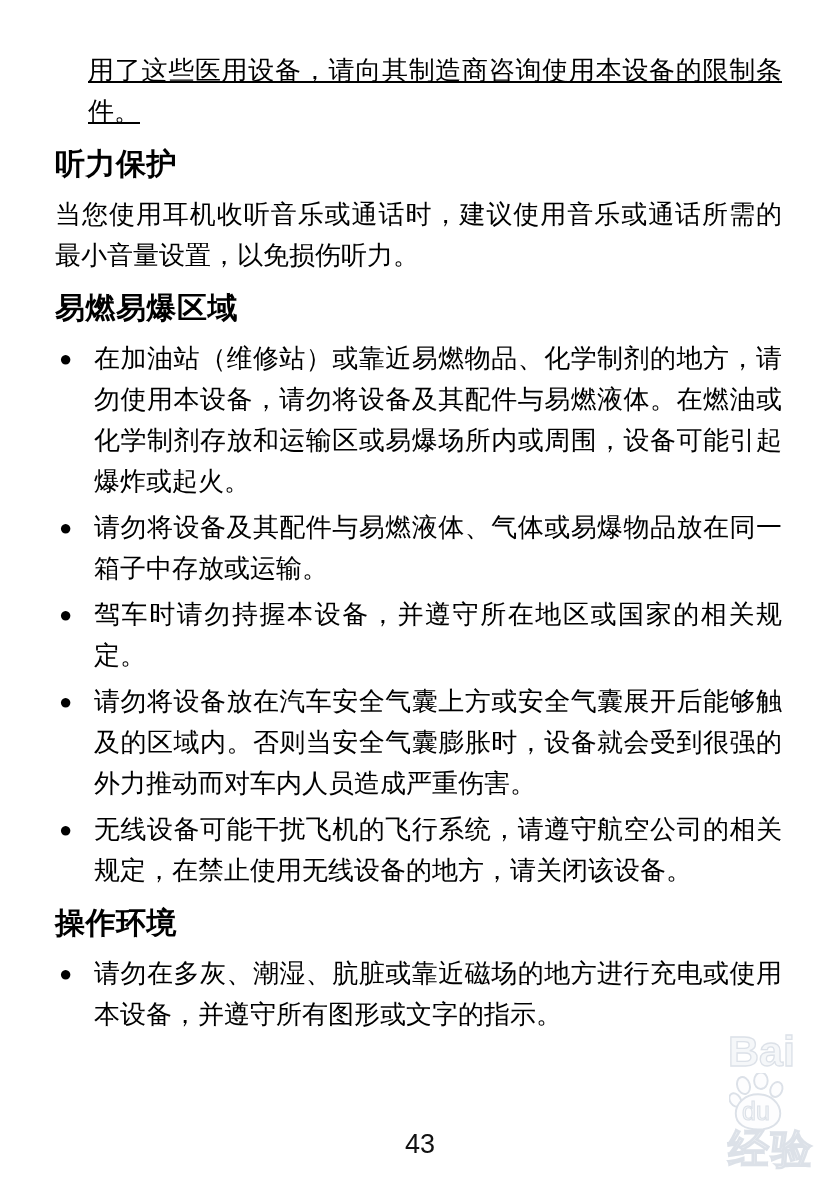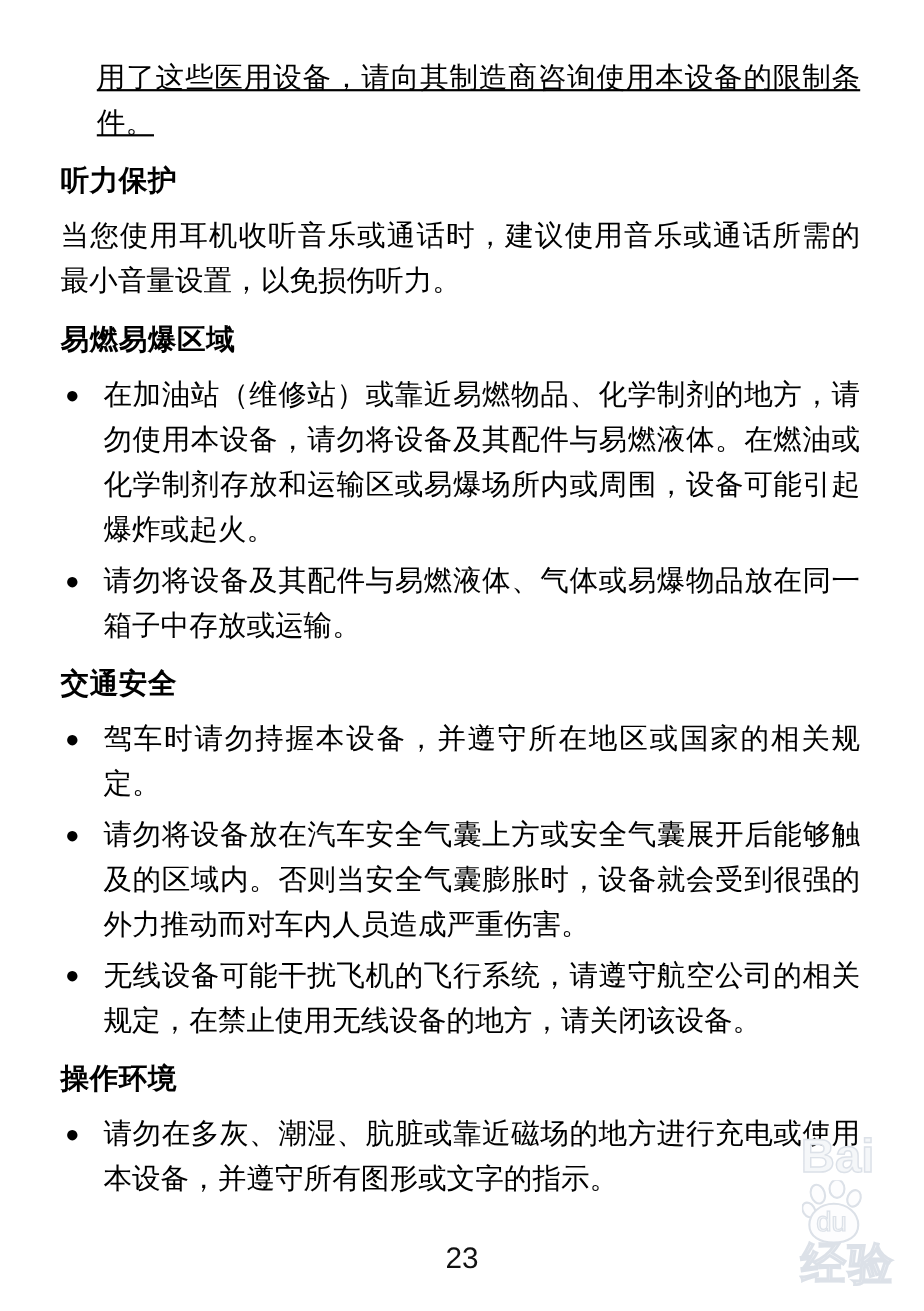--- a/index.html
+++ b/index.html
@@ -18,21 +18,21 @@
   }
   .para {
     font-size: 26px;
     line-height: 41px;
     margin: 0;
     text-align: justify;
     color: #000;
   }
   .cont { padding-left: 33px; text-decoration: underline; }
   h2.section-heading {
-    font-size: 26px;
+    font-size: 30px;
     line-height: 46px;
     font-weight: 700;
     margin: 9px 0 7px 0;
     color: #000;
     letter-spacing: 0.5px;
   }
   ul.bullet-list { list-style: none; margin: 0; padding: 0; }
   li.bullet-item {
     display: flex;
     font-size: 26px;
@@ -120,21 +120,20 @@
     <li class="bullet-item">
       <span class="dot">●</span>
       <span class="btext">在加油站（维修站）或靠近易燃物品、化学制剂的地方，请勿使用本设备，请勿将设备及其配件与易燃液体。在燃油或化学制剂存放和运输区或易爆场所内或周围，设备可能引起爆炸或起火。</span>
     </li>
     <li class="bullet-item">
       <span class="dot">●</span>
       <span class="btext">请勿将设备及其配件与易燃液体、气体或易爆物品放在同一箱子中存放或运输。</span>
     </li>
   </ul>
 
-  <h2 class="section-heading">交通安全</h2>
 
   <ul class="bullet-list">
     <li class="bullet-item">
       <span class="dot">●</span>
       <span class="btext">驾车时请勿持握本设备，并遵守所在地区或国家的相关规定。</span>
     </li>
     <li class="bullet-item">
       <span class="dot">●</span>
       <span class="btext">请勿将设备放在汽车安全气囊上方或安全气囊展开后能够触及的区域内。否则当安全气囊膨胀时，设备就会受到很强的外力推动而对车内人员造成严重伤害。</span>
     </li>
@@ -146,21 +145,21 @@
 
   <h2 class="section-heading">操作环境</h2>
 
   <ul class="bullet-list">
     <li class="bullet-item">
       <span class="dot">●</span>
       <span class="btext">请勿在多灰、潮湿、肮脏或靠近磁场的地方进行充电或使用本设备，并遵守所有图形或文字的指示。</span>
     </li>
   </ul>
 
-  <div class="page-number">23</div>
+  <div class="page-number">43</div>
 
   <div class="watermark">
     <div class="wm-brand">
       <span class="wm-bai">Bai</span>
       <span class="wm-paw">
         <svg width="58" height="58" viewBox="0 0 60 60" xmlns="http://www.w3.org/2000/svg">
           <ellipse class="paw-part" cx="15" cy="13" rx="6.5" ry="9" transform="rotate(-18 15 13)"></ellipse>
           <ellipse class="paw-part" cx="33" cy="8" rx="7" ry="8.5"></ellipse>
           <ellipse class="paw-part" cx="49" cy="17" rx="6" ry="8" transform="rotate(24 49 17)"></ellipse>
           <ellipse class="paw-part" cx="6.5" cy="28" rx="5.5" ry="7.5" transform="rotate(-34 6.5 28)"></ellipse>

